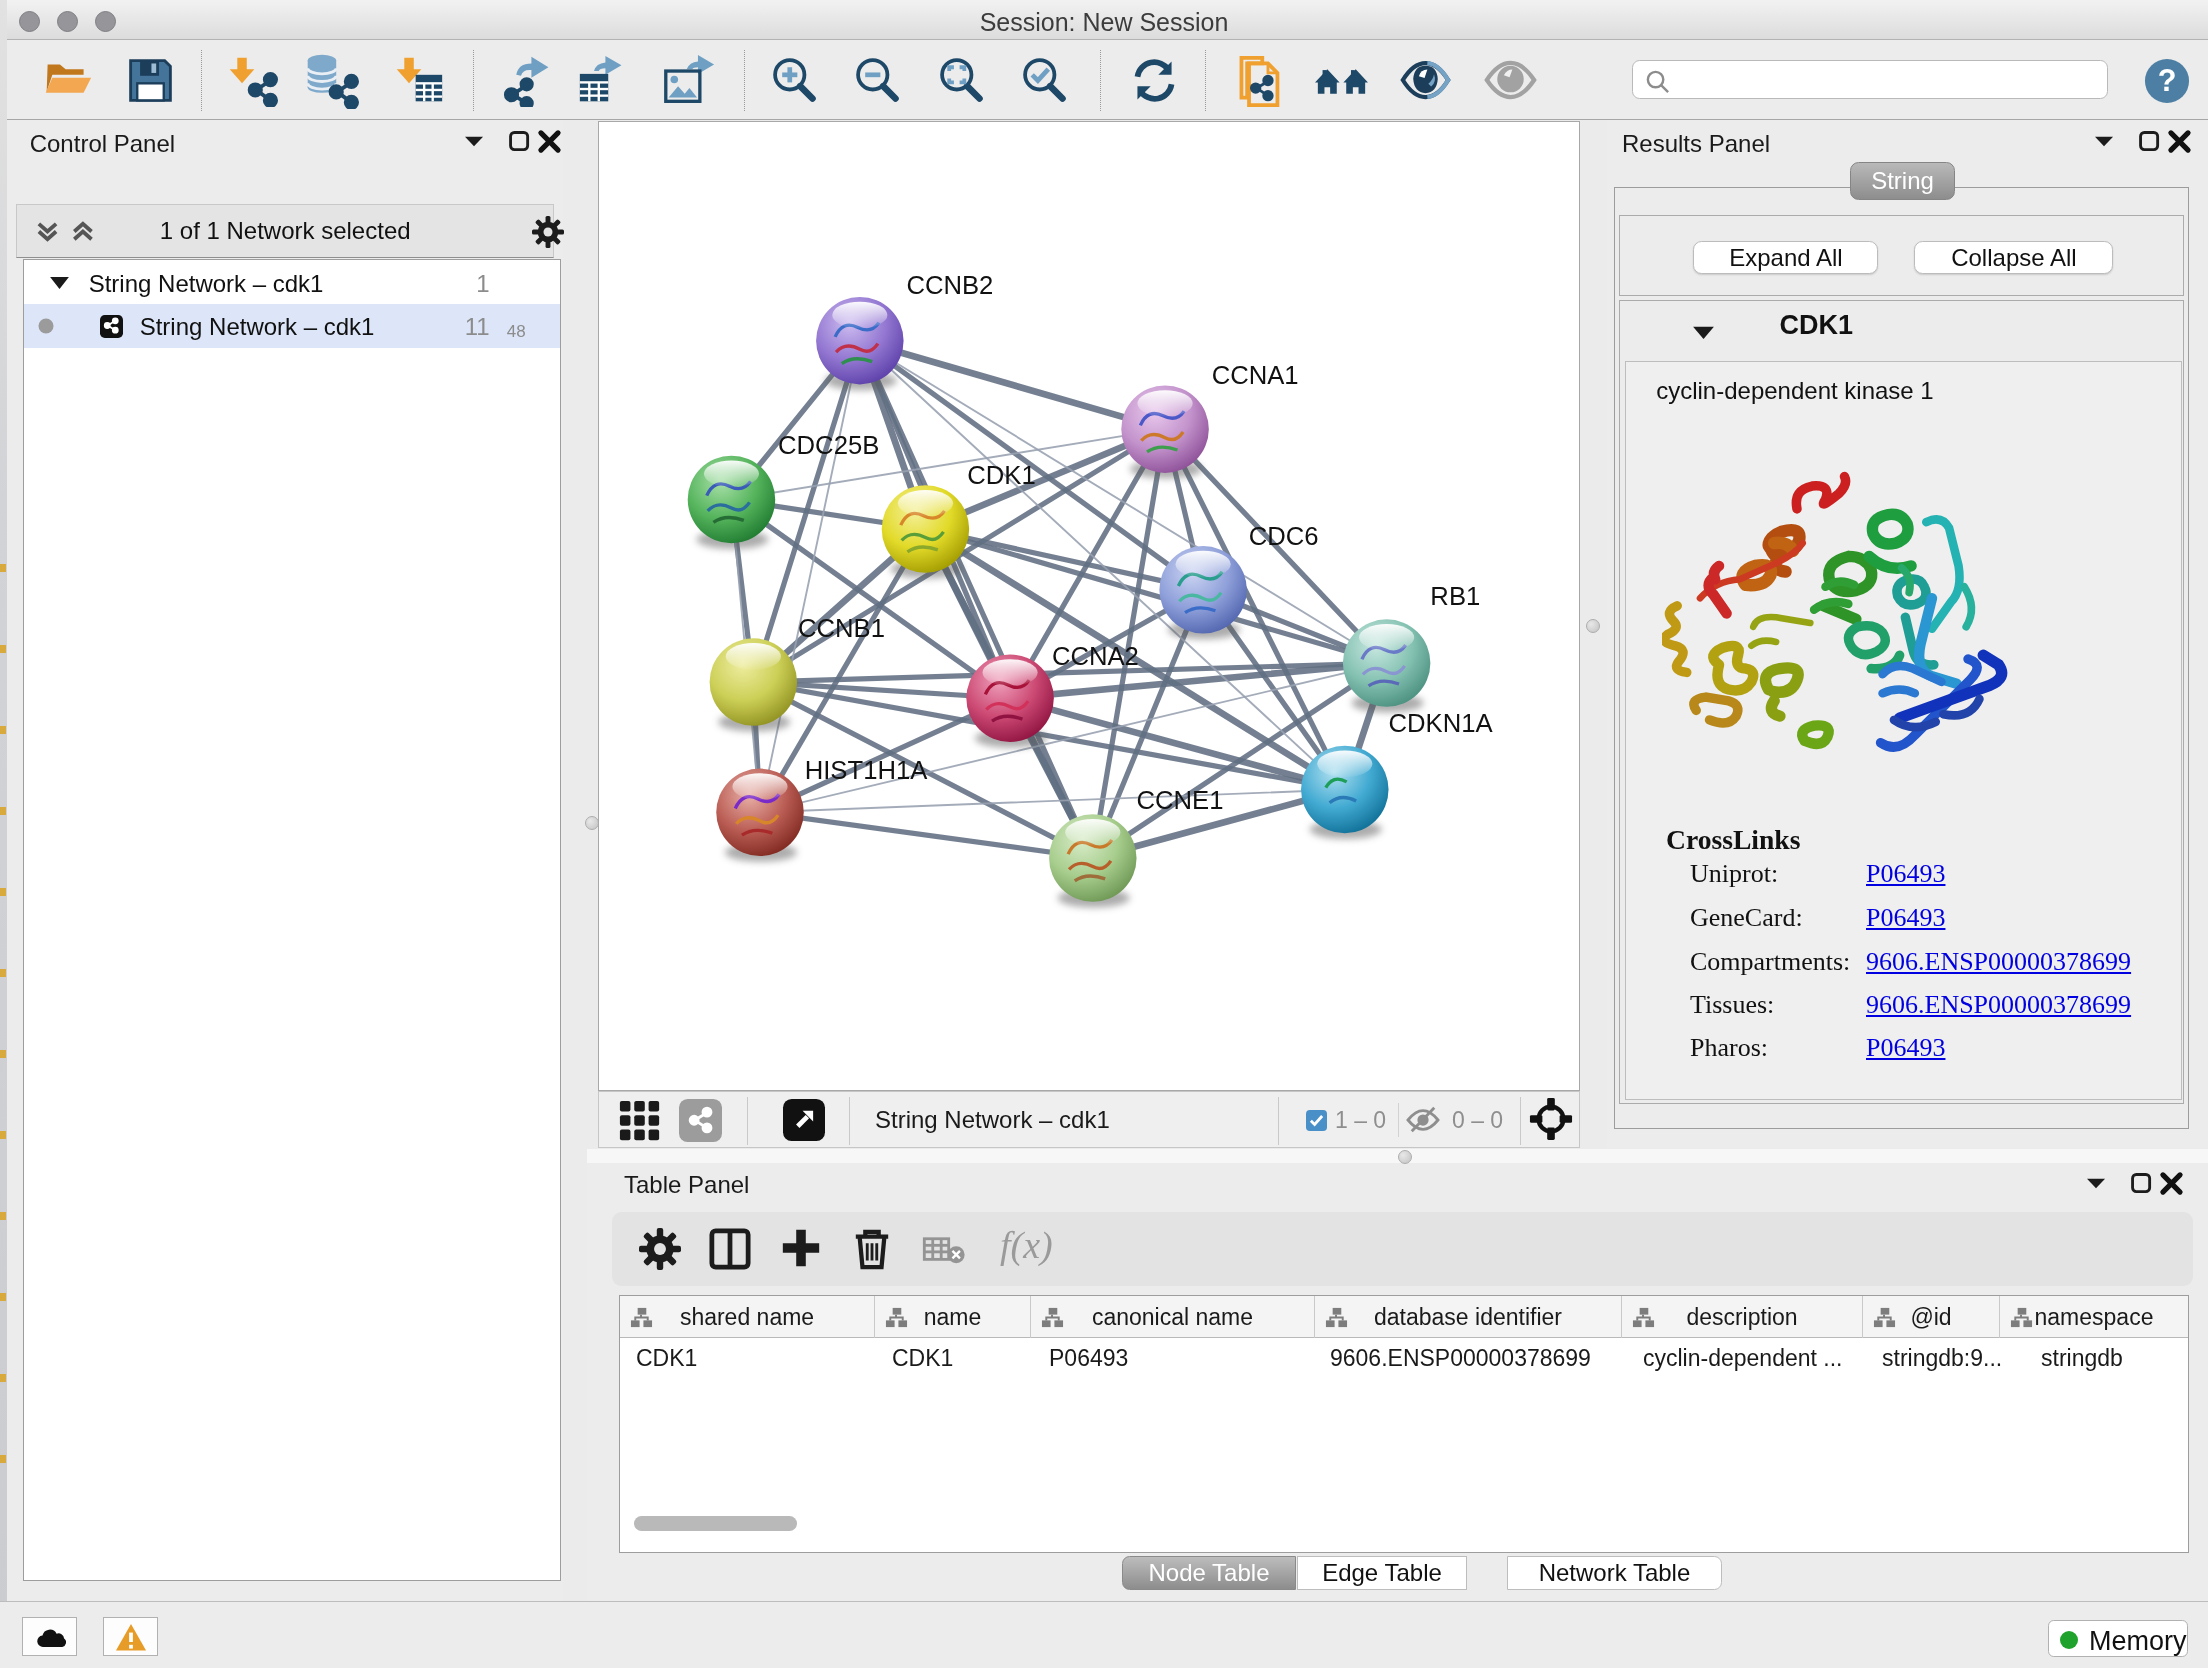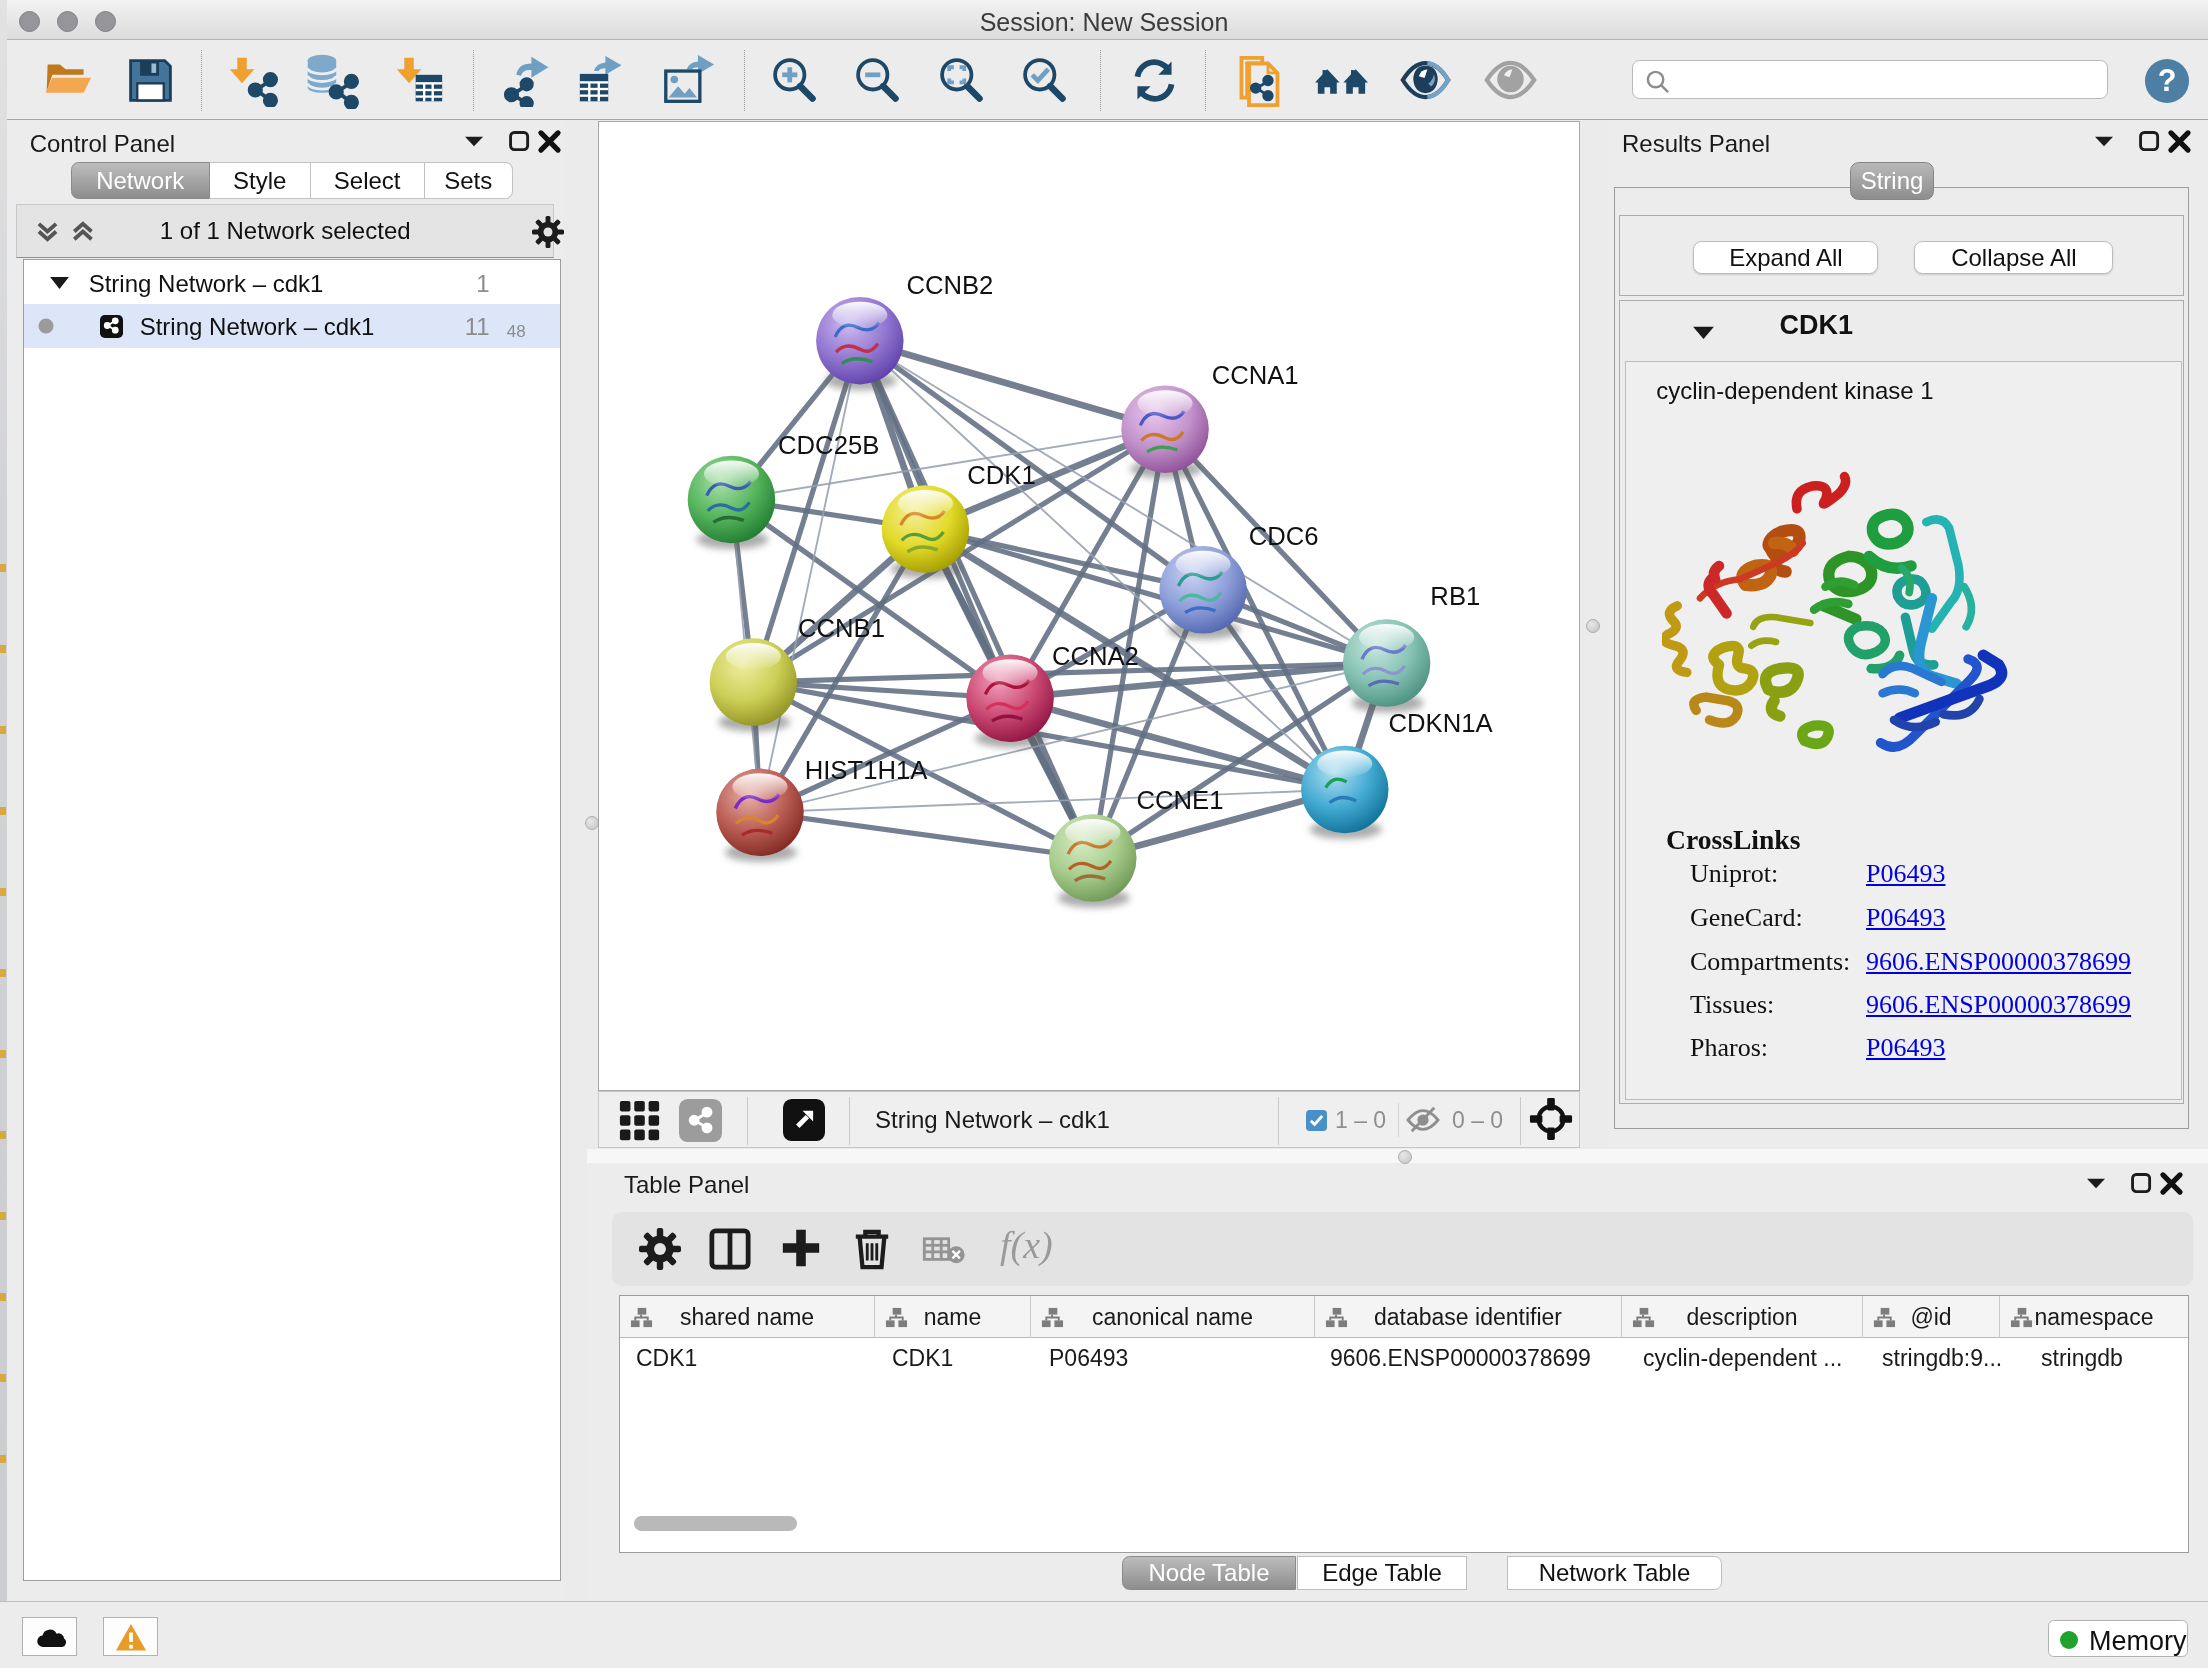--- a/index.html
+++ b/index.html
@@ -233,26 +233,20 @@
 </div>
 <div class="abs" style="left:587px;top:1149px;width:1622px;height:14.3px;background:#f7f7f7;"></div>
 
 <div class="abs" id="cpanel" style="left:6.7px;top:120px;width:556px;height:1481px;background:#ececec;">
   <div class="abs phead" style="left:23px;top:9.5px;">Control Panel</div>
   <svg class="abs" style="left:458px;top:8.6px;" width="112" height="25" viewBox="0 0 118 26">
     <path d="M0 8 l19 0 -9.5 10 z" fill="#1c1c1c"></path>
     <rect x="48" y="3.5" width="18" height="18" fill="none" stroke="#1c1c1c" stroke-width="3" rx="4"></rect>
     <path d="M80 4 l18 18 M98 4 l-18 18" stroke="#111" stroke-width="5.5" stroke-linecap="round"></path>
   </svg>
-  <div class="seg" style="left:64px;top:42px;">
-    <div class="sel" style="width:139px;">Network</div>
-    <div style="width:101px;">Style</div>
-    <div style="width:114px;">Select</div>
-    <div style="width:88px;">Sets</div>
-  </div>
   <div class="abs" style="left:9.5px;top:84px;width:538px;height:54px;background:#e4e4e4;border:1px solid #c8c8c8;border-bottom:1px solid #8f8f8f;">
     <svg class="abs" style="left:19px;top:15px;" width="67" height="25" viewBox="0 0 70 26">
       <g stroke="#555" stroke-width="4" fill="none">
         <path d="M3 4 l9 8 9 -8"></path>
           <path d="M3 12 l9 8 9 -8"></path>
         <path d="M40 12 l9 -8 9 8"></path>
           <path d="M40 20 l9 -8 9 8"></path>
       </g>
     </svg>
     <div class="abs" style="left:0;top:12.4px;width:100%;text-align:center;font-size:24px;color:#111;">1 of 1 Network selected</div>
@@ -611,21 +605,21 @@
 </div>
 
 <div class="abs" id="rpanel" style="left:1607px;top:120px;width:601px;height:1028px;background:#ececec;">
   <div class="abs phead" style="left:15px;top:9.5px;">Results Panel</div>
   <svg class="abs" style="left:488px;top:8.6px;" width="112" height="25" viewBox="0 0 118 26">
     <path d="M0 8 l19 0 -9.5 10 z" fill="#1c1c1c"></path>
     <rect x="48" y="3.5" width="18" height="18" fill="none" stroke="#1c1c1c" stroke-width="3" rx="4"></rect>
     <path d="M80 4 l18 18 M98 4 l-18 18" stroke="#111" stroke-width="5.5" stroke-linecap="round"></path>
   </svg>
   <div class="abs" style="left:6.7px;top:67px;width:575px;height:942px;border:1px solid #9c9c9c;background:#ececec;"></div>
-  <div class="abs" style="left:243px;top:42px;width:84px;height:38px;background:linear-gradient(#b9b9b9,#8d8d8d);border:1px solid #858585;border-radius:8.6px;color:#fff;font-size:24px;text-align:center;line-height:36px;">String</div>
+  <div class="abs" style="left:243px;top:42px;width:105px;height:38px;background:linear-gradient(#b9b9b9,#8d8d8d);border:1px solid #858585;border-radius:8.6px;color:#fff;font-size:24px;text-align:center;line-height:36px;">String</div>
   <div class="abs" style="left:12.4px;top:95px;width:565px;height:81px;border:1px solid #ababab;background:#ececec;">
     <div class="abs" style="left:73px;top:25px;width:185px;height:33px;background:#fff;border:1px solid #bcbcbc;border-radius:8.6px;font-size:24px;color:#111;text-align:center;line-height:31px;box-shadow:0 1px 1.9px rgba(0,0,0,0.15);">Expand All</div>
     <div class="abs" style="left:294px;top:25px;width:199px;height:33px;background:#fff;border:1px solid #bcbcbc;border-radius:8.6px;font-size:24px;color:#111;text-align:center;line-height:31px;box-shadow:0 1px 1.9px rgba(0,0,0,0.15);">Collapse All</div>
   </div>
   <div class="abs" style="left:12.4px;top:180px;width:565px;height:804px;border:1px solid #ababab;background:#ececec;">
     <svg class="abs" style="left:72px;top:23px;" width="23" height="17" viewBox="0 0 24 18">
         <path d="M1 3 h22 l-11 13 z" fill="#1a1a1a"></path>
       </svg>
     <div class="abs" style="left:159px;top:8.6px;font-size:27px;font-weight:bold;color:#111;">CDK1</div>
     <div class="abs" style="left:4.8px;top:60px;width:557px;height:739px;border:1px solid #bdbdbd;background:#efefef;">

